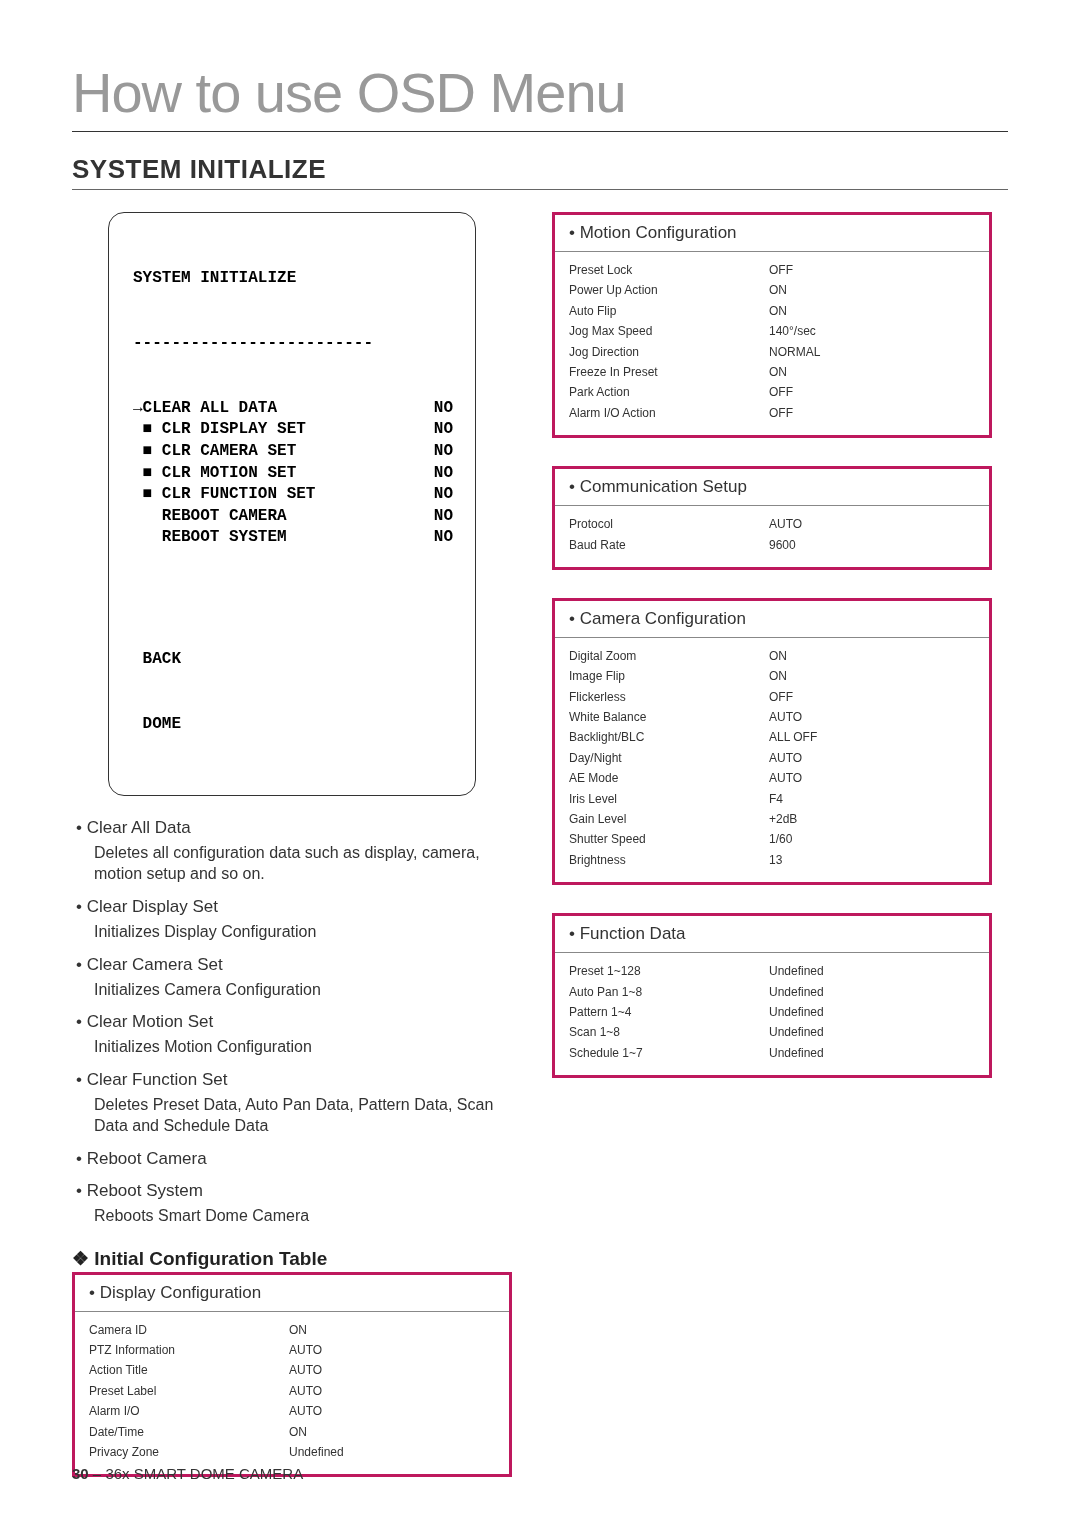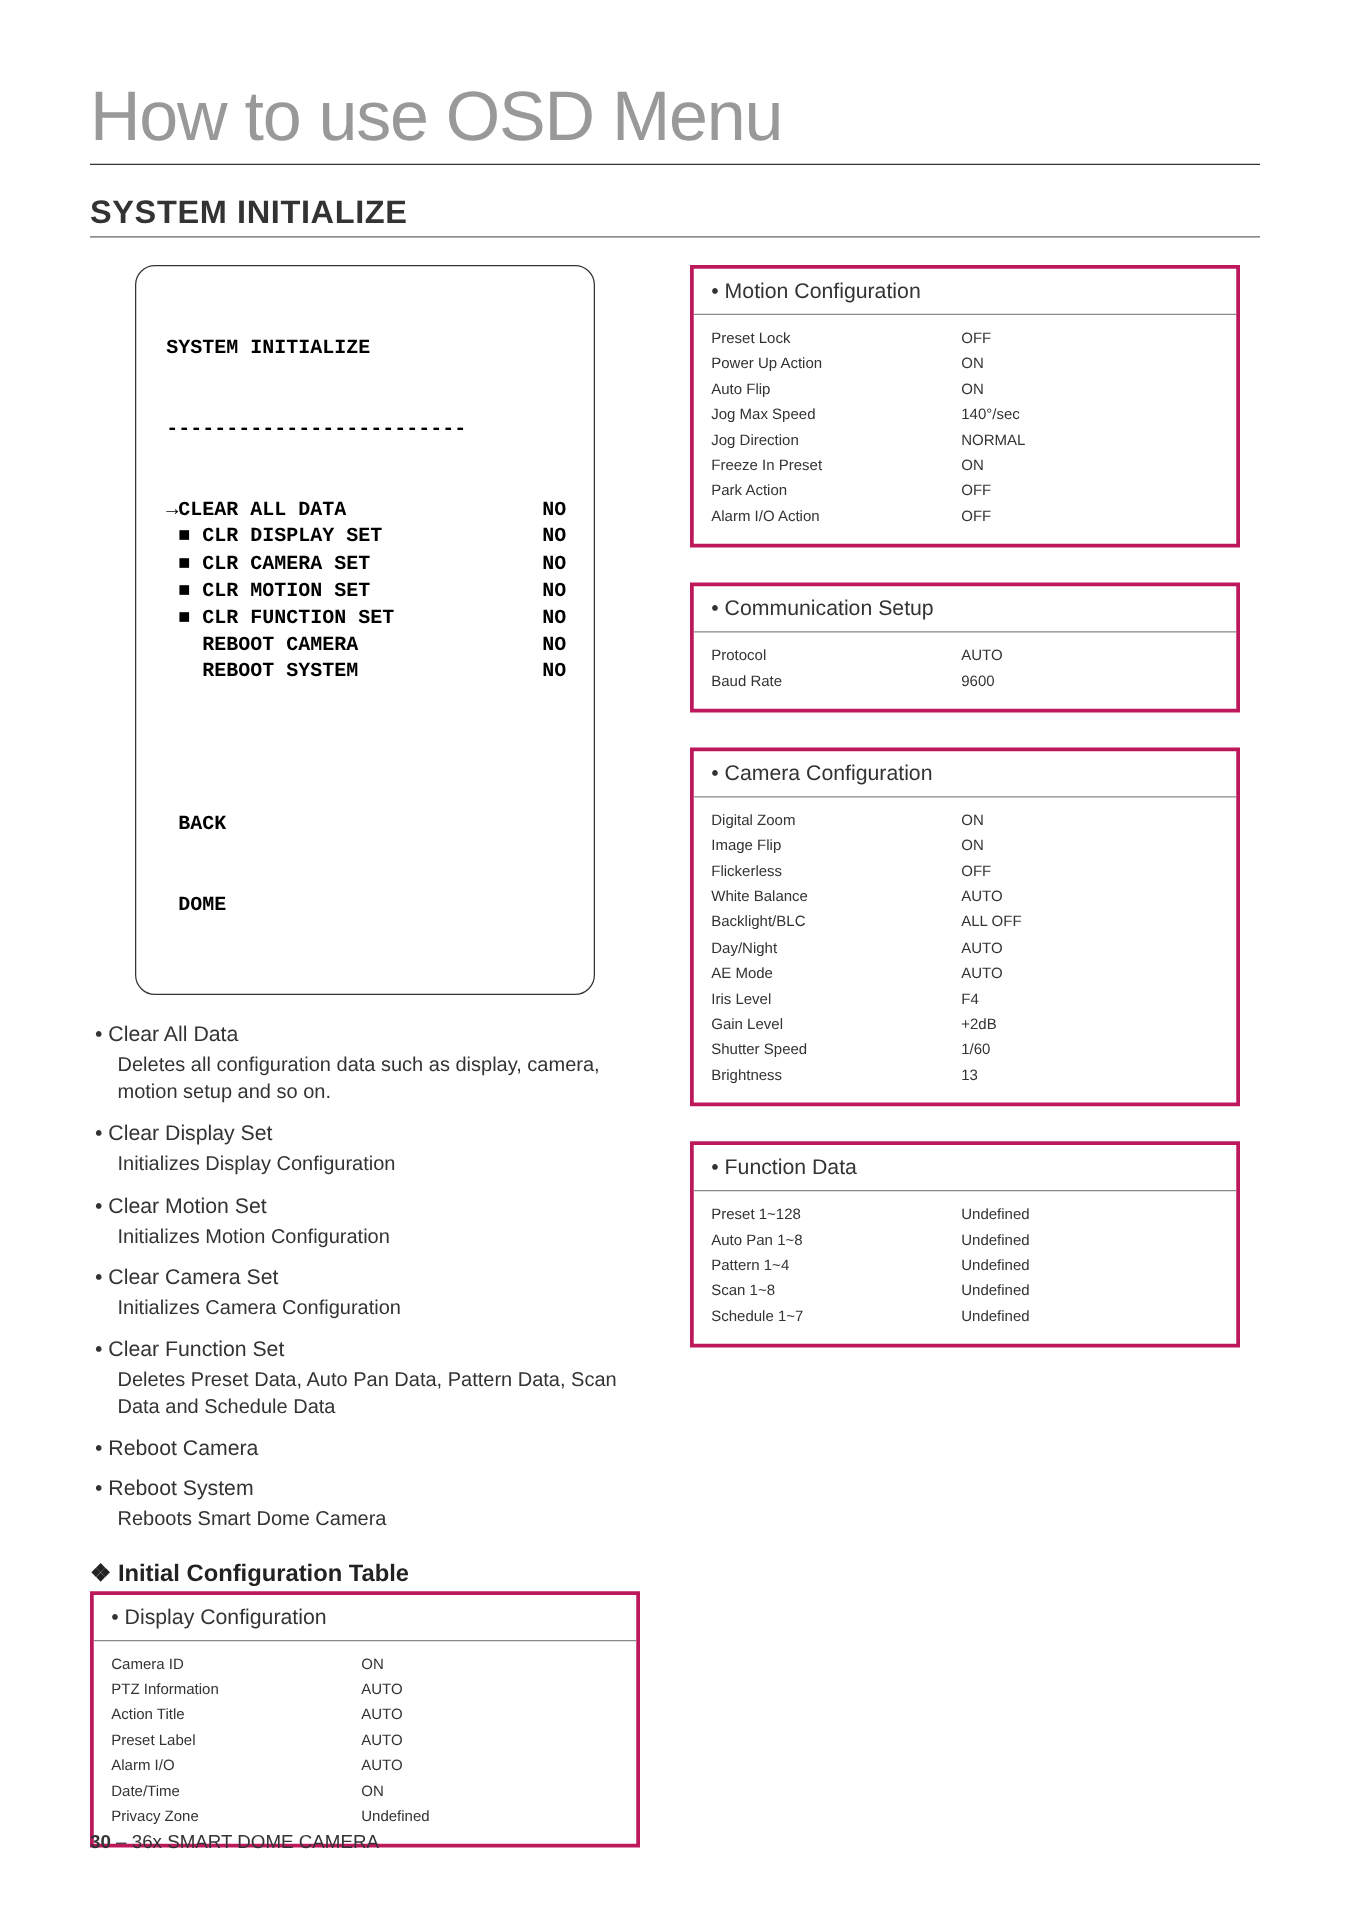--- a/index.html
+++ b/index.html
@@ -166,26 +166,26 @@
     <ul class="desc-list" id="desc-list">
         <li class="desc-item">
           <div class="desc-term">Clear All Data</div>
           <div class="desc-body">Deletes all configuration data such as display, camera, motion setup and so on.</div>
         </li>
         <li class="desc-item">
           <div class="desc-term">Clear Display Set</div>
           <div class="desc-body">Initializes Display Configuration</div>
         </li>
         <li class="desc-item">
+          <div class="desc-term">Clear Camera Set</div>
+          <div class="desc-body">Initializes Camera Configuration</div>
+        </li>
+        <li class="desc-item">
           <div class="desc-term">Clear Motion Set</div>
           <div class="desc-body">Initializes Motion Configuration</div>
-        </li>
-        <li class="desc-item">
-          <div class="desc-term">Clear Camera Set</div>
-          <div class="desc-body">Initializes Camera Configuration</div>
         </li>
         <li class="desc-item">
           <div class="desc-term">Clear Function Set</div>
           <div class="desc-body">Deletes Preset Data, Auto Pan Data, Pattern Data, Scan Data and Schedule Data</div>
         </li>
         <li class="desc-item">
           <div class="desc-term">Reboot Camera</div>
         </li>
         <li class="desc-item">
           <div class="desc-term">Reboot System</div>

